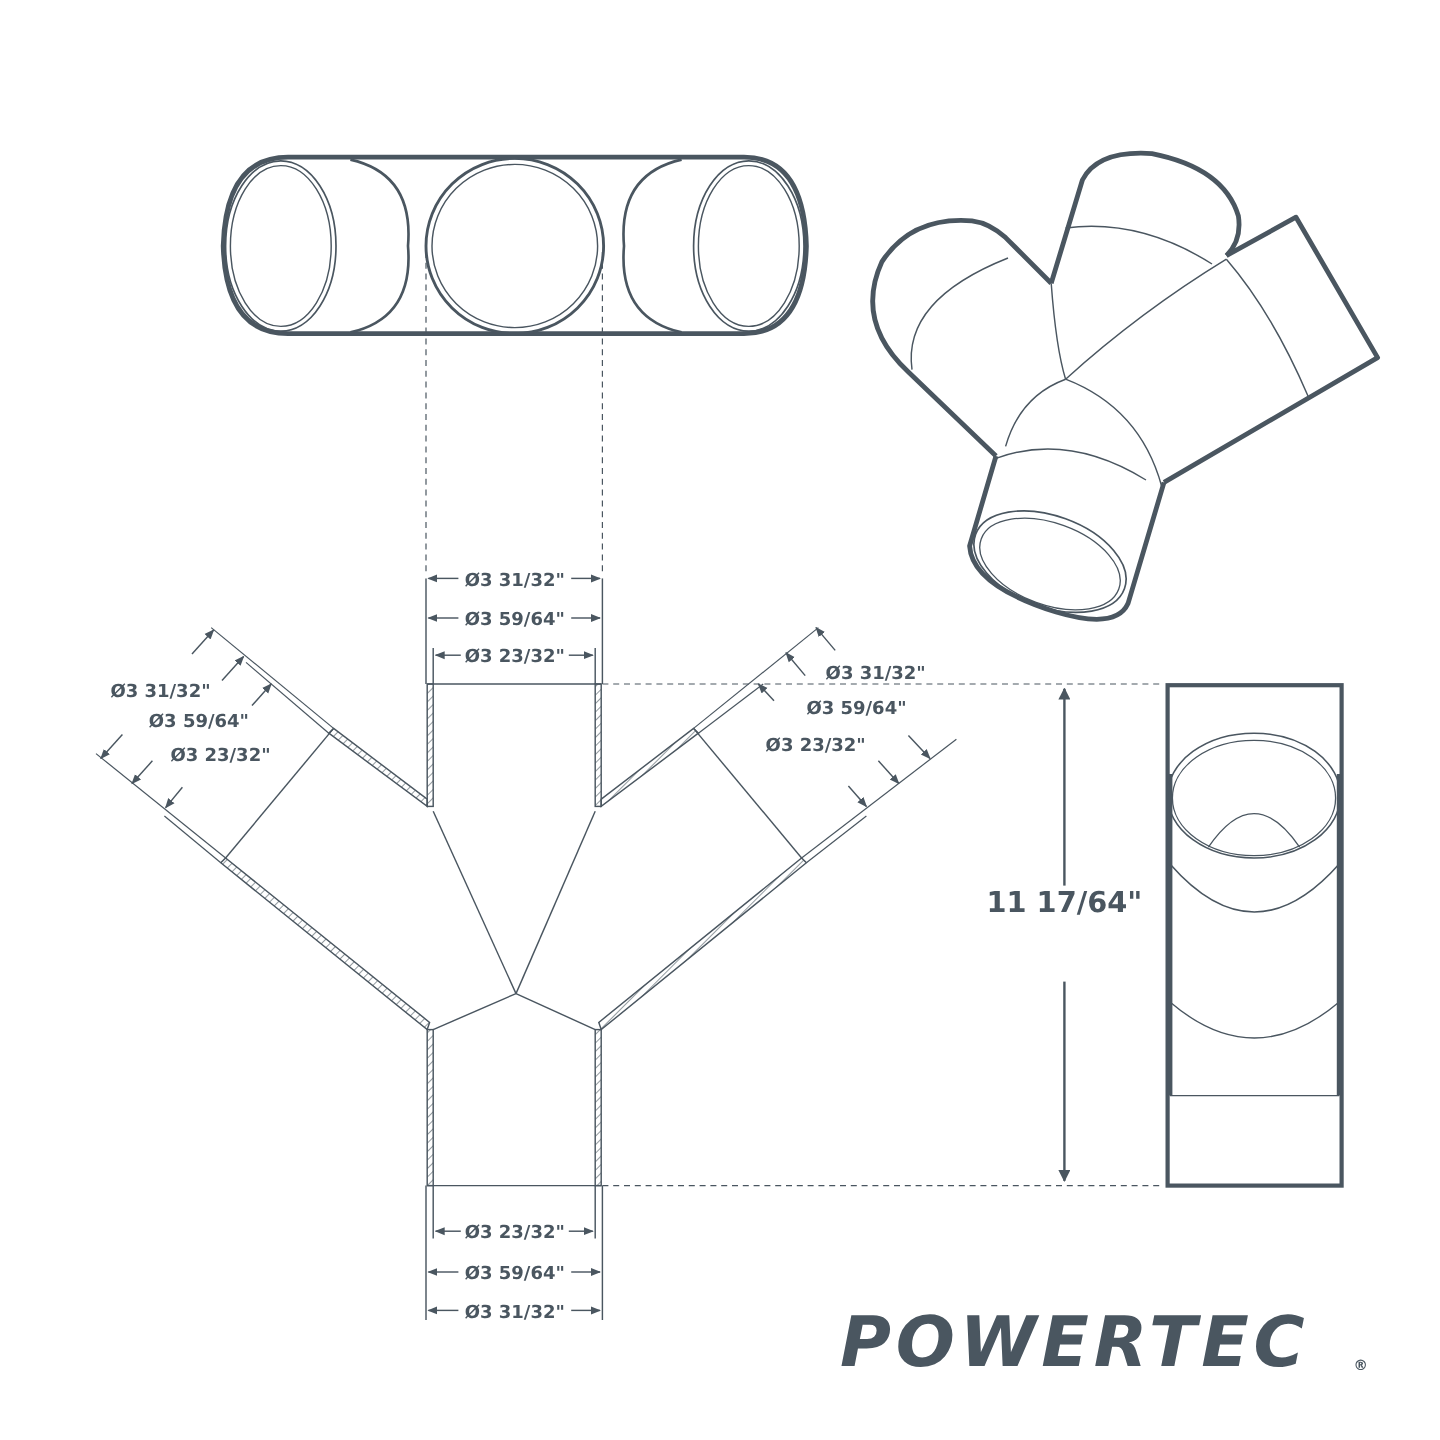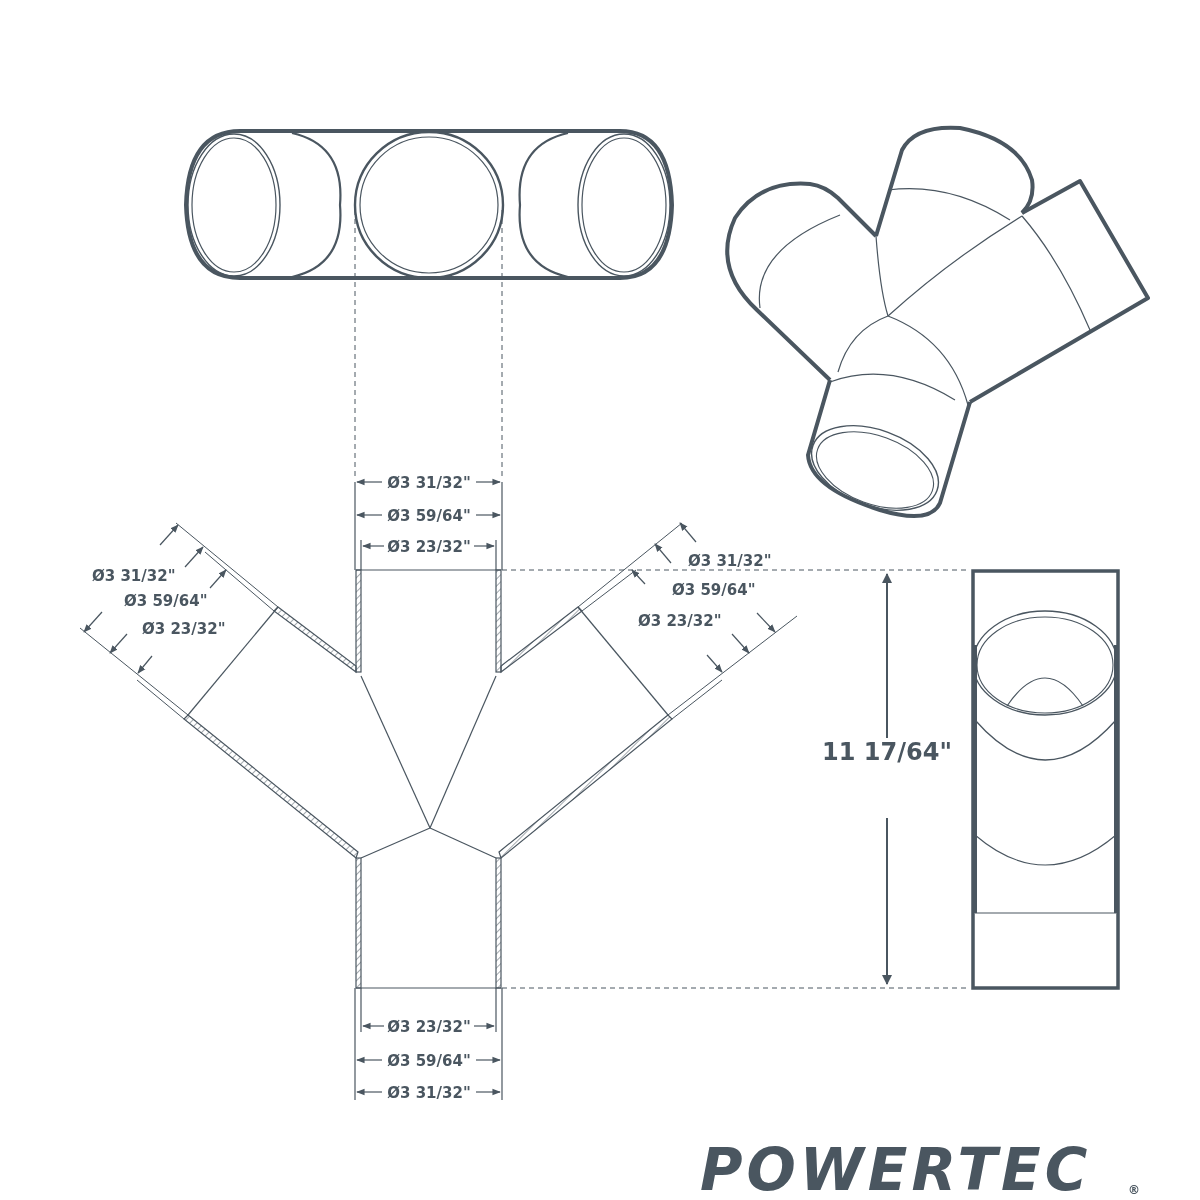--- a/index.html
+++ b/index.html
@@ -2,21 +2,21 @@
 <html><head>
 <meta charset="utf-8">
 <style>
   html, body { margin: 0; padding: 0; background: #ffffff; }
   body { width: 1200px; height: 1200px; position: relative; overflow: hidden;
          font-family: "DejaVu Sans", "Liberation Sans", sans-serif; }
   #stage { position: absolute; left: 0; top: 0; width: 1200px; height: 1200px; }
   svg text { font-family: "DejaVu Sans", "Liberation Sans", sans-serif; font-weight: bold; fill: #4a5660; }
   .dim { font-size: 15px; }
   .big { font-size: 24px; }
-  .logo { position: absolute; left: 700px; top: 1140px; width: 440px; height: 60px; }
+  .logo { position: absolute; left: 700px; top: 1088px; width: 440px; height: 60px; }
   .logo svg text { font-family: "DejaVu Sans", "Liberation Sans", sans-serif; font-weight: bold; font-style: italic; }
 </style>
 </head>
 <body>
 
 <div id="stage">
 <svg width="1200" height="1200" viewBox="0 0 1200 1200" xmlns="http://www.w3.org/2000/svg">
   <defs>
     <marker id="arr" viewBox="0 0 10 10" refX="9" refY="5" markerWidth="7" markerHeight="7" orient="auto-start-reverse">
       <path d="M0,1 L10,5 L0,9 z" fill="#4a5660"></path>

